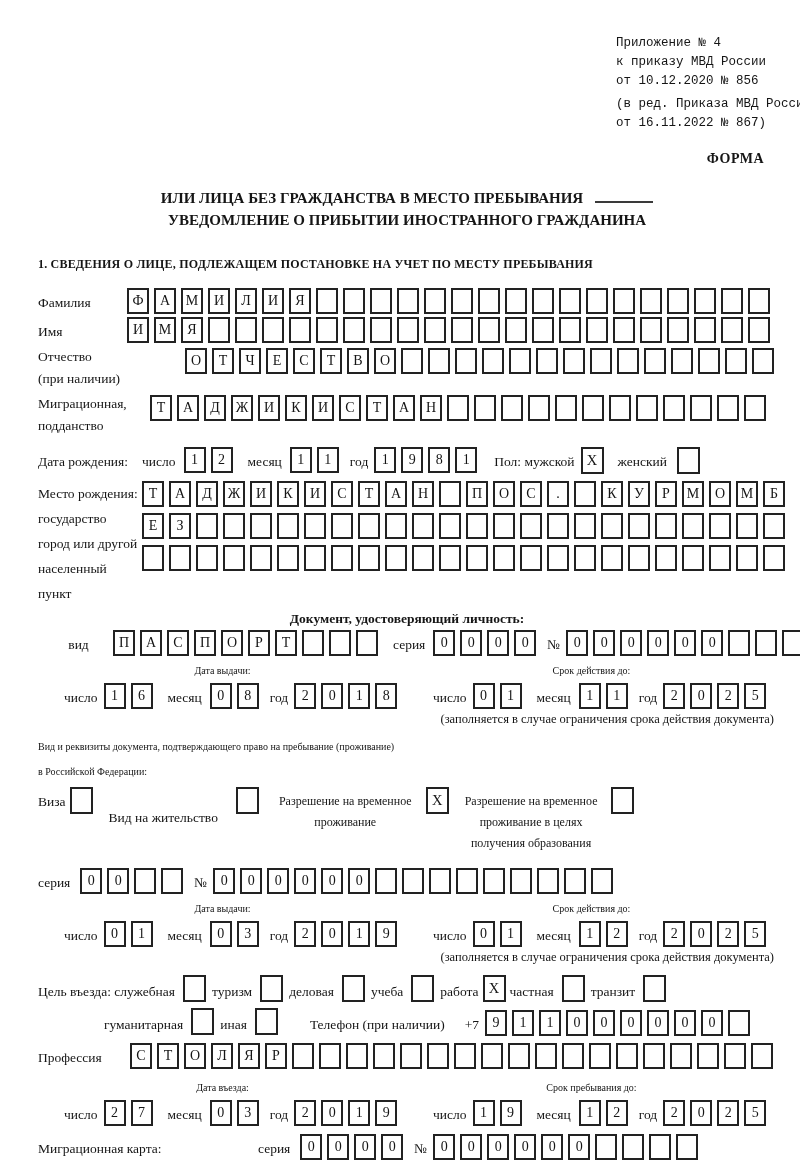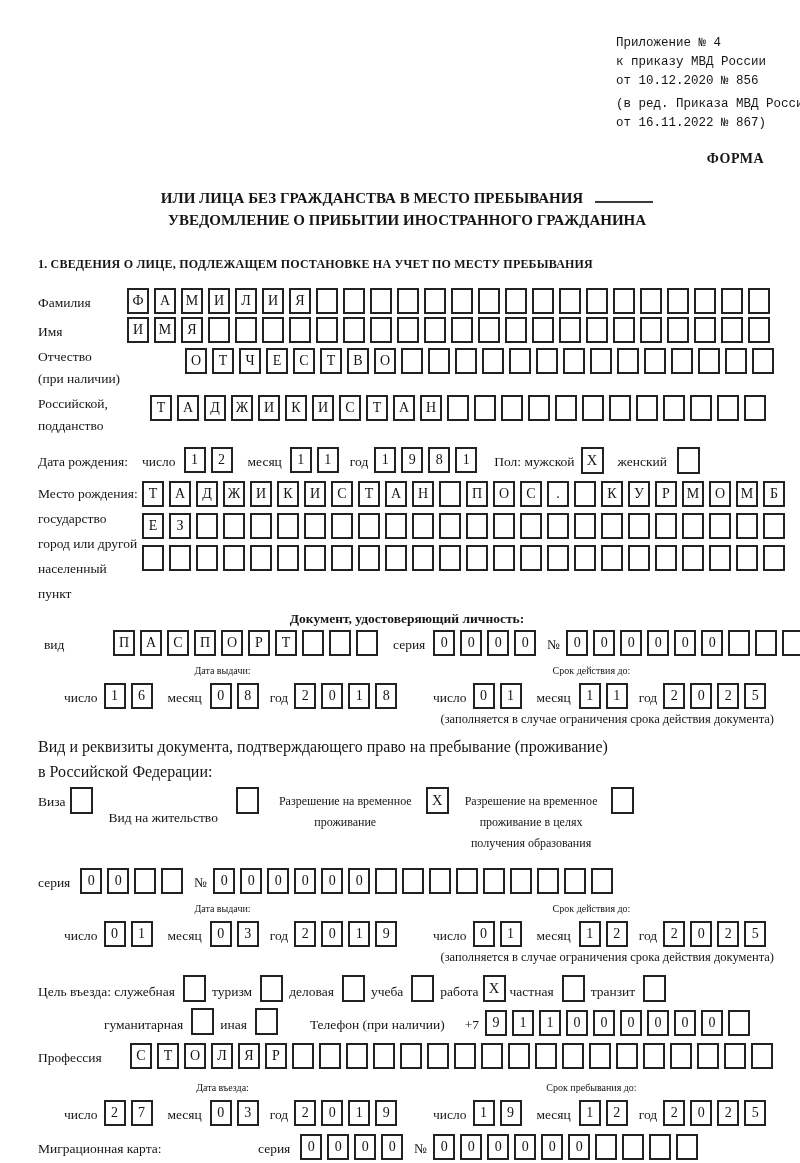--- a/index.html
+++ b/index.html
@@ -43,21 +43,21 @@
   .w-cit { width: 112px; }
   .gap { margin-left: 10px; margin-right: 8px; }
   .gap-s { margin-left: 6px; margin-right: 6px; }
   
   .date2col { display: flex; margin-top: 5px; }
   .datecol { width: 50%; }
   .datehead { text-align: center; font-size: 10px; line-height: 20px; }
   .dateline { display: flex; align-items: flex-start; margin-top: 2px; }
   .note-right { text-align: right; font-size: 12.5px; margin-top: 3px; padding-right: 2px; }
   .dochead { text-align: center; font-weight: bold; font-size: 13.5px; margin-top: 5px; }
-  .plain { font-size: 16px; line-height: 23px; margin-top: 8px; }
+  .plain { font-size: 10px; line-height: 23px; margin-top: 8px; }
   
   .permit-row { display: flex; align-items: flex-start; margin-top: 4px; }
   .permit-multi { font-size: 12px; line-height: 21px; text-align: center; padding-top: 4px; }
   .purpose-row { display: flex; align-items: flex-start; margin-top: 10px; }
   .purpose-row .lbl { padding-top: 6px; }
   .purpose-row .cb { margin-left: 8px; margin-right: 6px; }
   .indent { margin-left: 66px; }
 </style>
 </head>
 <body>
@@ -166,21 +166,21 @@
         <span class="cell"></span>
         <span class="cell"></span>
         <span class="cell"></span>
         <span class="cell"></span>
         <span class="cell"></span>
       </span>
   </div>
 
   <div class="row">
     <span class="lblcol w-cit">
-      <div>Российской,</div>
+      <div>Миграционная,</div>
       <div>подданство</div>
     </span>
     <span class="cells" style="margin-top:2px;">
         <span class="cell">Т</span>
         <span class="cell">А</span>
         <span class="cell">Д</span>
         <span class="cell">Ж</span>
         <span class="cell">И</span>
         <span class="cell">К</span>
         <span class="cell">И</span>
@@ -313,21 +313,21 @@
           <span class="cell"></span>
           <span class="cell"></span>
           <span class="cell"></span>
         </span>
     </span>
   </div>
 
   <div class="dochead">Документ, удостоверяющий личность:</div>
 
   <div class="row">
-    <span class="lbl" style="width:75px;padding-left:6px;">вид</span>
+    <span class="lbl" style="width:75px;padding-left:6px;text-align:center;">вид</span>
     <span class="cells">
         <span class="cell">П</span>
         <span class="cell">А</span>
         <span class="cell">С</span>
         <span class="cell">П</span>
         <span class="cell">О</span>
         <span class="cell">Р</span>
         <span class="cell">Т</span>
         <span class="cell"></span>
         <span class="cell"></span>

